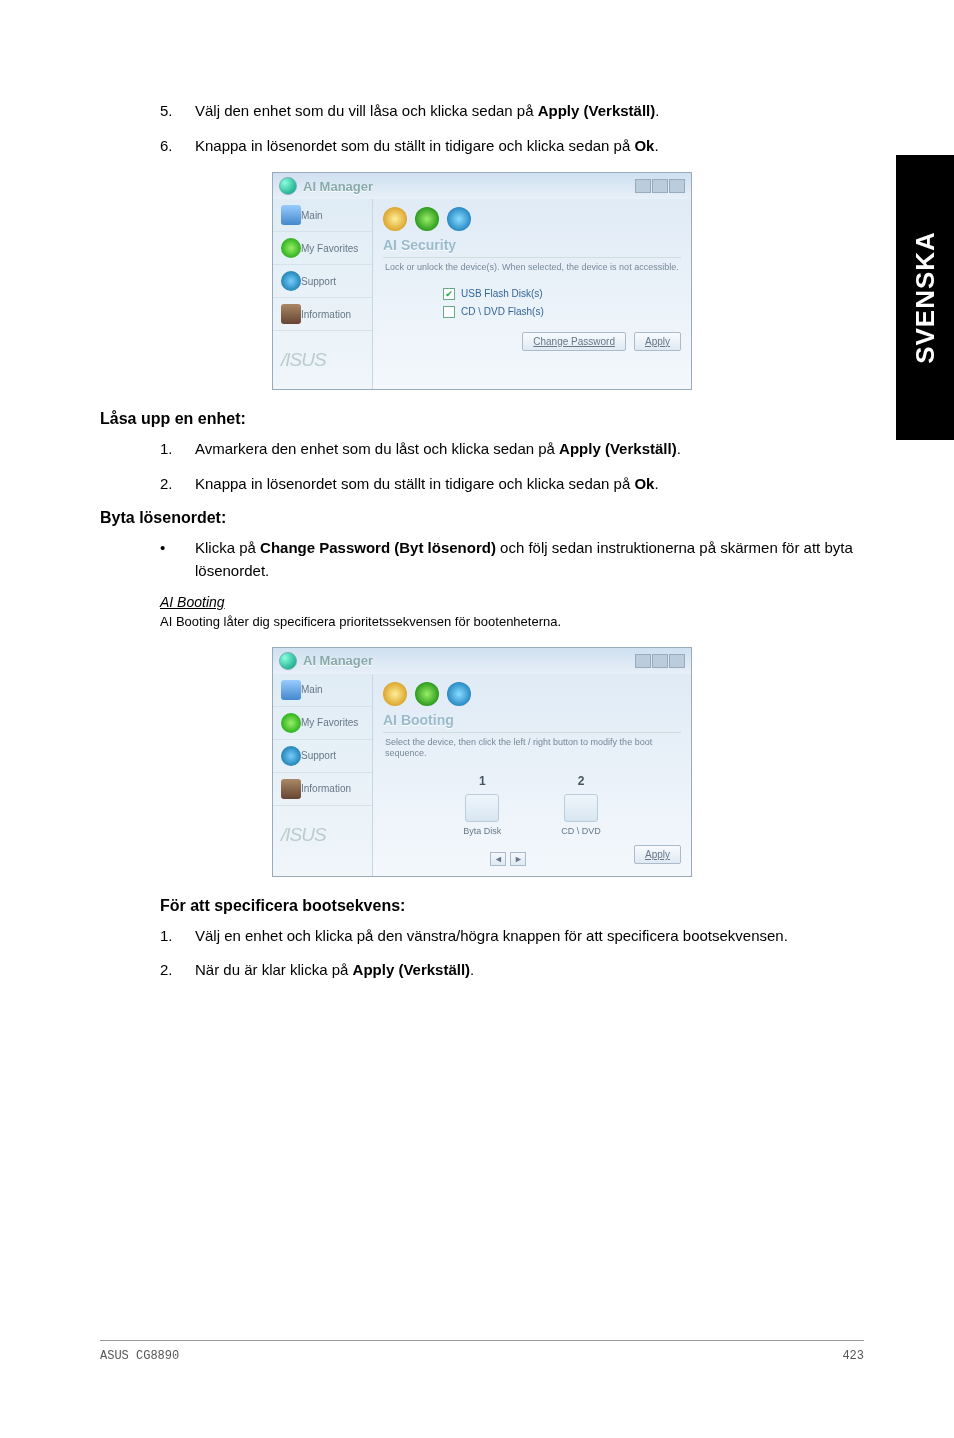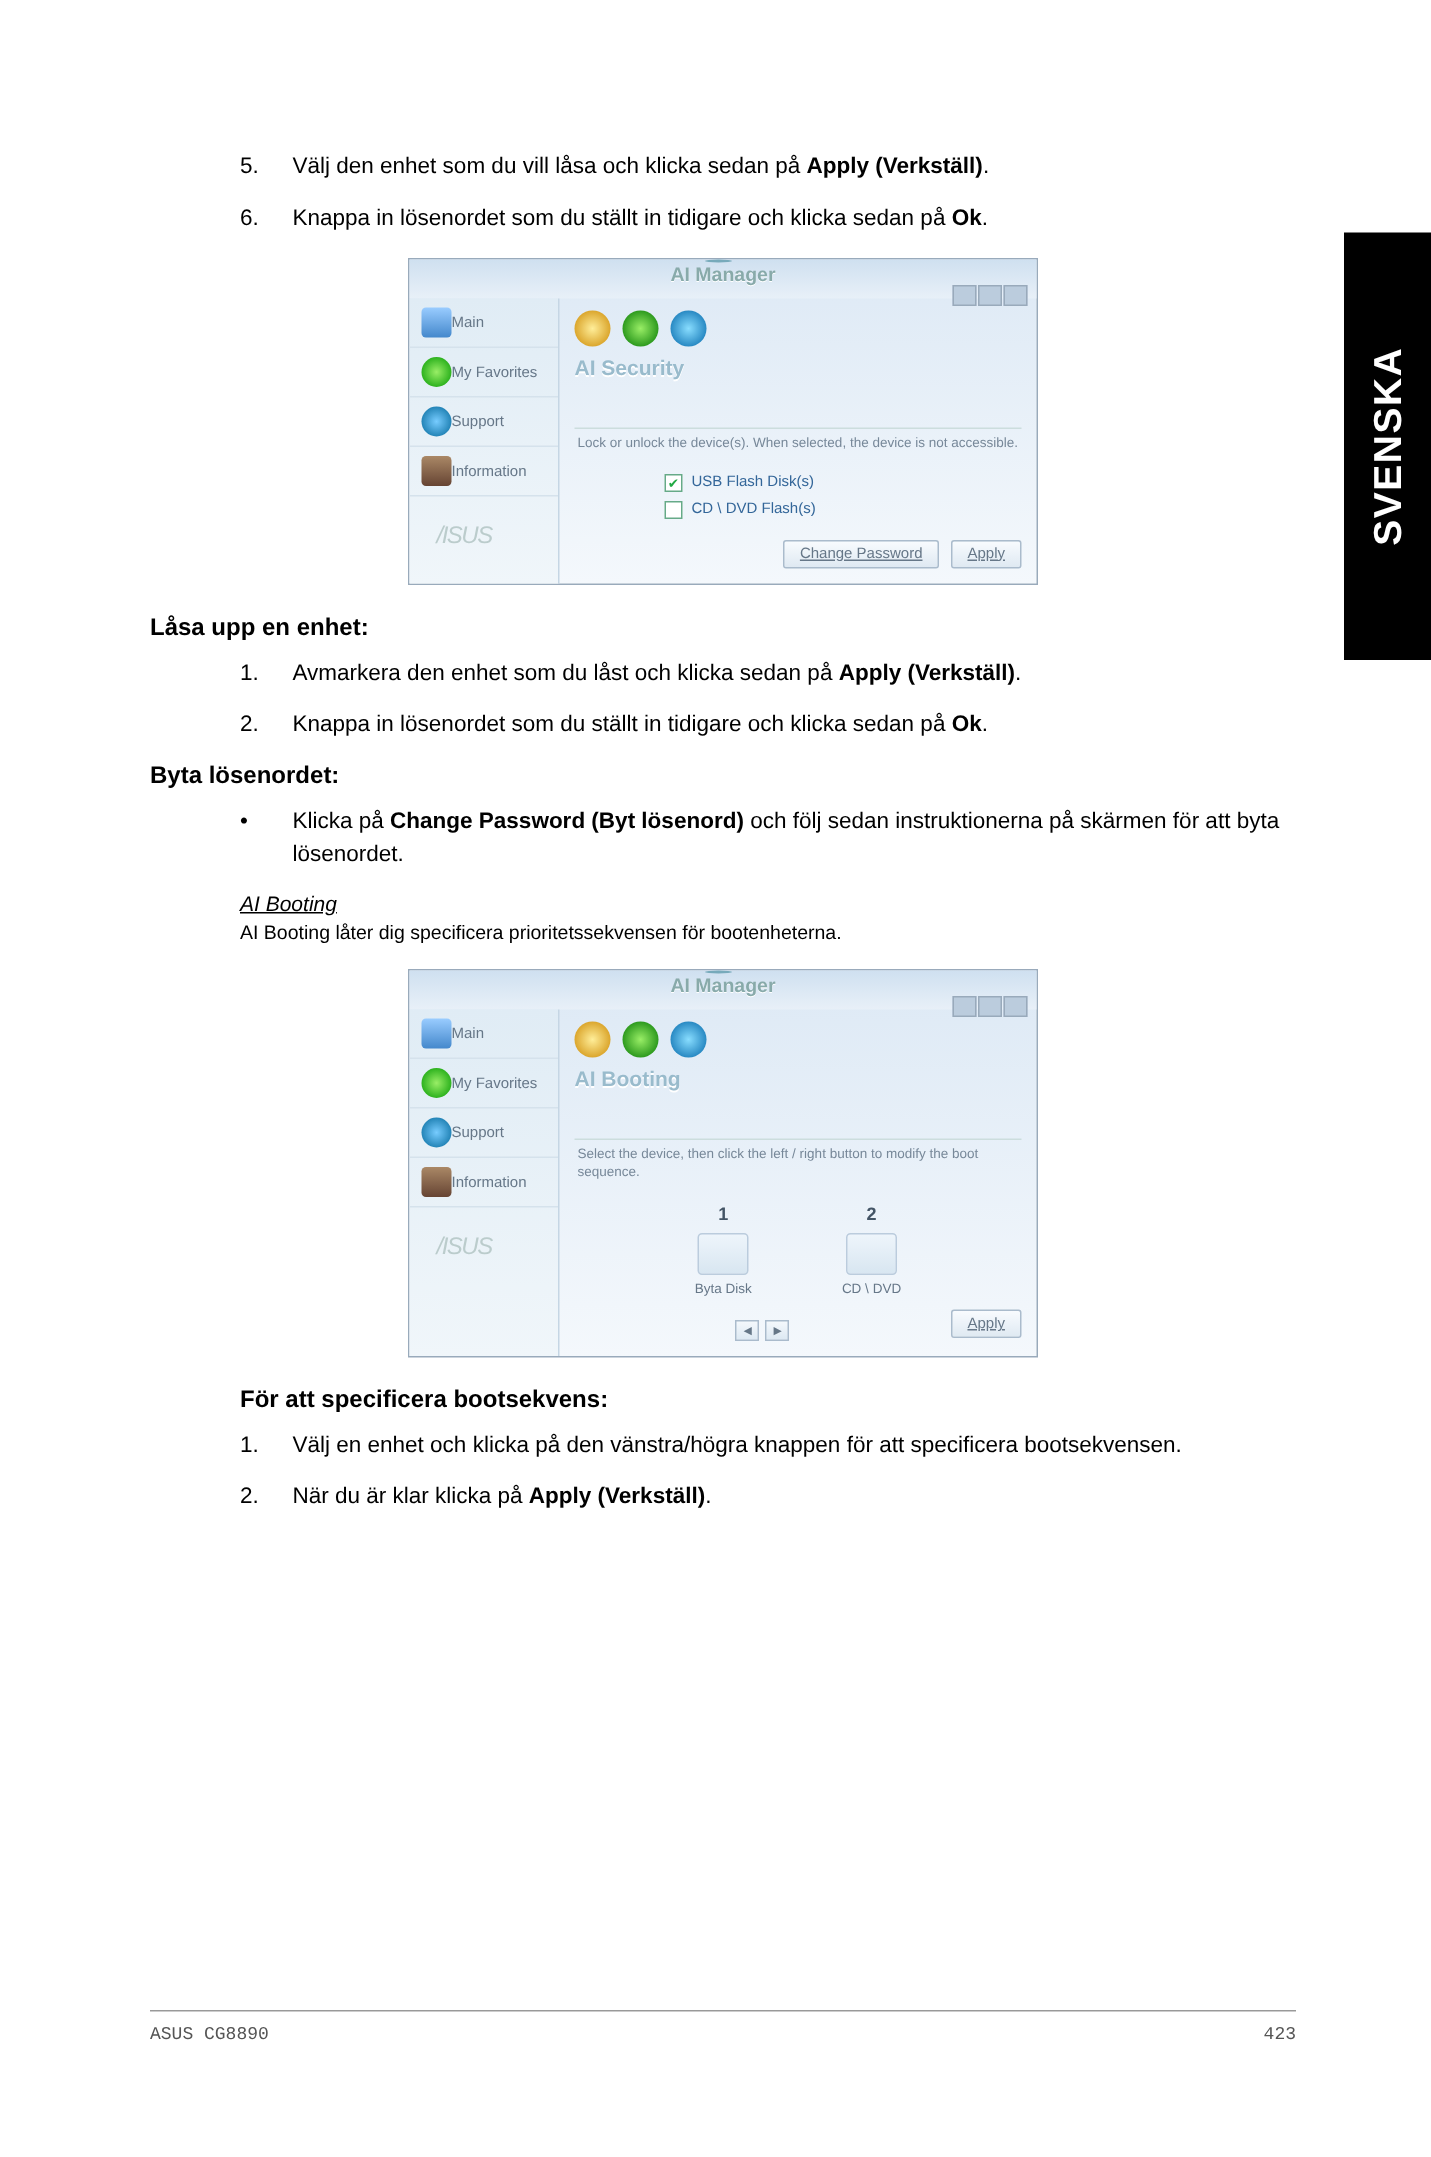--- a/index.html
+++ b/index.html
@@ -12,42 +12,42 @@
   .ol-txt { flex: 1; }
   .bold { font-weight: bold; }
   .heading { font-weight: bold; font-size: 16px; margin: 14px 0 10px 0; }
   .bullet-item { display: flex; margin-left: 60px; margin-bottom: 12px; font-size: 15px; line-height: 1.5; }
   .bullet-dot { width: 35px; flex-shrink: 0; }
   .sub-italic { font-style: italic; text-decoration: underline; font-size: 14px; margin-left: 60px; margin-top: 10px; }
   .sub-txt { font-size: 13px; margin-left: 60px; margin-top: 2px; margin-bottom: 10px; line-height: 1.5; }
   .footer { position: absolute; bottom: 75px; left: 100px; right: 90px; border-top: 1px solid #999; padding-top: 8px; display: flex; justify-content: space-between; font-size: 12px; color: #555; font-family: Liberation Mono, monospace; }
   
   .ai-window { width: 420px; margin: 15px auto 20px auto; border: 1px solid #9ab; background: linear-gradient(#dde9f5,#f4f8fc); font-size: 10px; color: #567; position: relative; }
-  .ai-titlebar { height: 26px; display: flex; align-items: center; padding: 0 6px; background: linear-gradient(#cfe0f0,#e8f0f8); flex-direction: column; }
+  .ai-titlebar { height: 26px; display: flex; align-items: center; padding: 0 6px; background: linear-gradient(#cfe0f0,#e8f0f8); }
   .ai-orb { width: 18px; height: 18px; border-radius: 50%; background: radial-gradient(circle at 30% 30%, #8fd, #097); margin-right: 6px; border: 1px solid #7ab; }
   .ai-title { color: #8aa; font-weight: bold; font-size: 13px; text-shadow: 0 1px 0 #fff; letter-spacing: 0; }
   .ai-winbtns { margin-left: auto; display: flex; gap: 1px; }
   .ai-winbtn { width: 16px; height: 14px; background: #bcd; border: 1px solid #9ab; }
   .ai-body { display: flex; }
   .ai-sidebar { width: 100px; background: linear-gradient(#e0ecf5,#f0f6fa); border-right: 1px solid #c5d6e4; }
   .ai-side-item { display: flex; align-items: center; gap: 0; padding: 6px 8px; border-bottom: 1px solid #d5e2ec; color: #678; }
   .ai-side-icon { width: 20px; height: 20px; border-radius: 3px; flex-shrink: 0; }
   .ic-main { background: linear-gradient(#9cf,#48c); }
   .ic-fav { background: radial-gradient(circle,#9e6,#090); border-radius: 50%; }
   .ic-sup { background: radial-gradient(circle,#7cf,#069); border-radius: 50%; }
   .ic-info { background: linear-gradient(#a86,#643); }
-  .ai-logo { padding: 18px 18px; color: #bcc; font-size: 16px; font-style: italic; letter-spacing: -1px; }
+  .ai-logo { padding: 18px 8px; color: #bcc; font-size: 19px; font-style: italic; letter-spacing: -1px; }
   .ai-main { flex: 1; padding: 8px 10px 10px 10px; }
   .ai-icons { display: flex; gap: 8px; margin-bottom: 6px; }
   .ai-ico { width: 24px; height: 24px; border-radius: 50%; }
   .ico1 { background: radial-gradient(circle,#fe9,#c80); }
   .ico2 { background: radial-gradient(circle,#9e6,#070); }
   .ico3 { background: radial-gradient(circle,#8df,#06a); }
   .ai-section-title { color: #9bc; font-size: 14px; font-weight: bold; text-shadow: 0 1px 0 #fff; margin-bottom: 4px; }
-  .ai-desc { color: #789; font-size: 9px; border-top: 1px solid #cdd; padding: 4px 2px 8px 2px; line-height: 1.3; margin-top: 32px; }
+  .ai-desc { color: #789; font-size: 9px; border-top: 1px solid #cdd; padding: 4px 2px 8px 2px; line-height: 1.3; }
   .ai-checkrow { display: flex; align-items: center; gap: 6px; margin: 6px 0 6px 60px; color: #369; font-size: 10px; }
   .ai-chk { width: 12px; height: 12px; border: 1px solid #6a8; display: flex; align-items: center; justify-content: center; font-size: 9px; color: #2a4; background: #fff; }
   .ai-btnrow { display: flex; gap: 8px; justify-content: flex-end; margin-top: 14px; }
   .ai-btn { border: 1px solid #abc; background: linear-gradient(#f8fbfe,#dfe9f2); padding: 3px 10px; border-radius: 2px; color: #678; font-size: 10px; text-decoration: underline; }
   .ai-bootrow { display: flex; gap: 60px; justify-content: center; margin-top: 6px; }
   .ai-bootcol { text-align: center; }
   .ai-bootnum { font-weight: bold; color: #456; font-size: 12px; margin-bottom: 6px; }
   .ai-booticon { width: 34px; height: 28px; margin: 0 auto 4px auto; border: 1px solid #bcd; background: linear-gradient(#eef5fb,#d8e6f1); border-radius: 3px; }
   .ai-bootlabel { font-size: 9px; color: #678; }
   .ai-arrows { display: flex; gap: 4px; justify-content: center; margin-top: 8px; }

